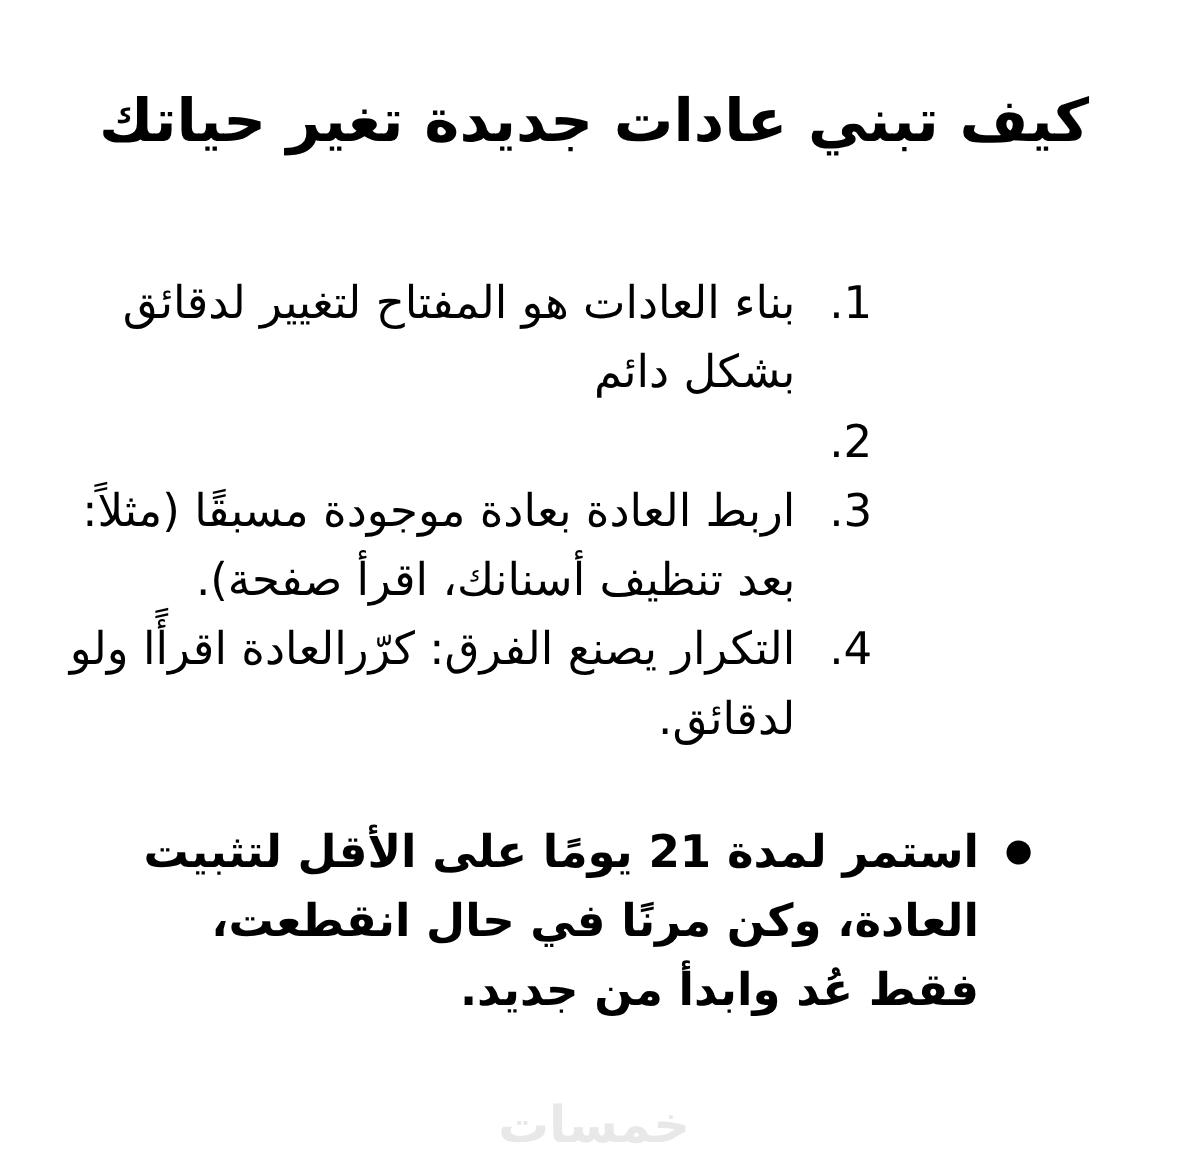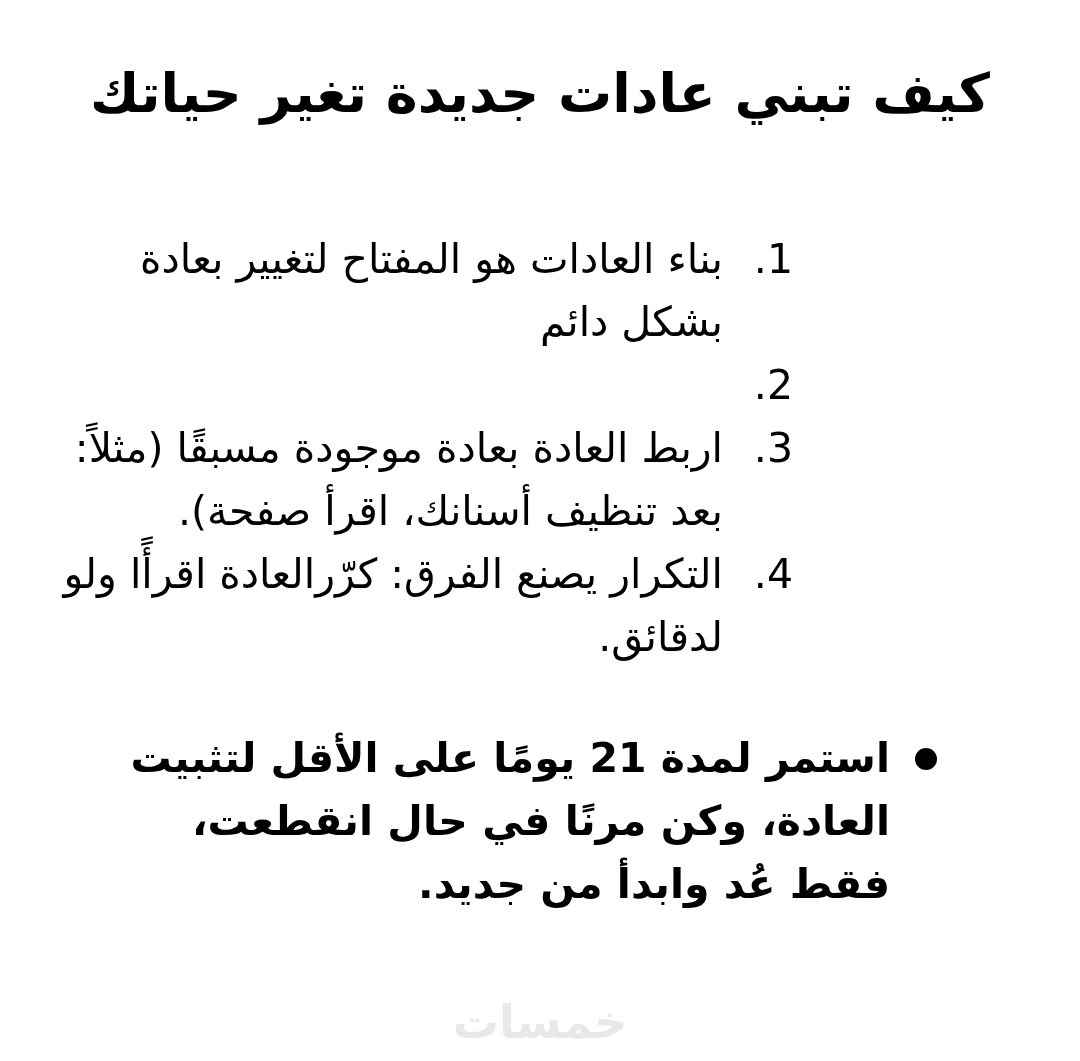--- a/index.html
+++ b/index.html
@@ -6,21 +6,21 @@
   .page {
     position: relative;
     width: 1080px;
     height: 1061px;
     background: #ffffff;
     color: #000000;
     font-family: "DejaVu Sans", sans-serif;
     overflow: hidden;
   }
   .title {
-    margin: 0;
+    margin: 16px;
     padding-top: 56px;
     direction: rtl;
     text-align: center;
     font-size: 54px;
     line-height: 76px;
     font-weight: 700;
     letter-spacing: 0;
   }
   .numbered-list {
     direction: rtl;
@@ -87,21 +87,21 @@
 <body>
 
 <div class="page">
 
   <h1 class="title">كيف تبني عادات جديدة تغير حياتك</h1>
 
   <div class="numbered-list">
 
     <div class="num-item">
       <span class="num-marker">1.</span>
-      <div class="num-text">بناء العادات هو المفتاح لتغيير بعادة بشكل دائم</div>
+      <div class="num-text">بناء العادات هو المفتاح لتغيير لدقائق بشكل دائم</div>
     </div>
 
     <div class="num-item">
       <span class="num-marker">2.</span>
     </div>
 
     <div class="num-item">
       <span class="num-marker">3.</span>
       <div class="num-text">اربط العادة بعادة موجودة مسبقًا (مثلاً: بعد تنظيف أسنانك، اقرأ صفحة).</div>
     </div>

